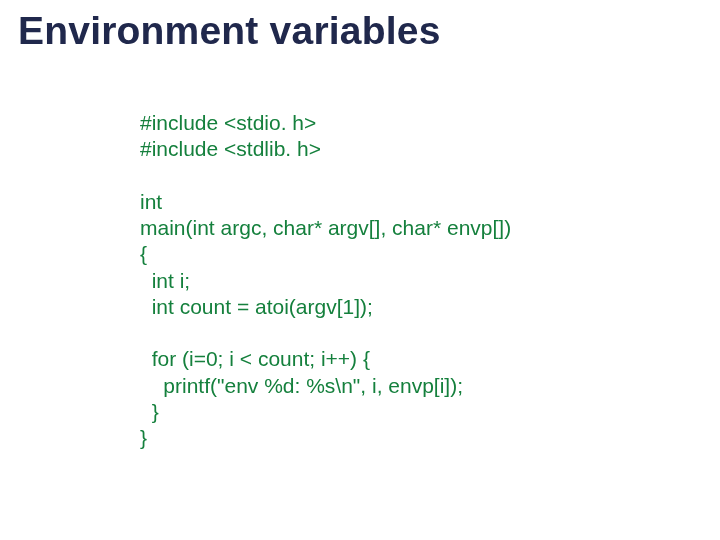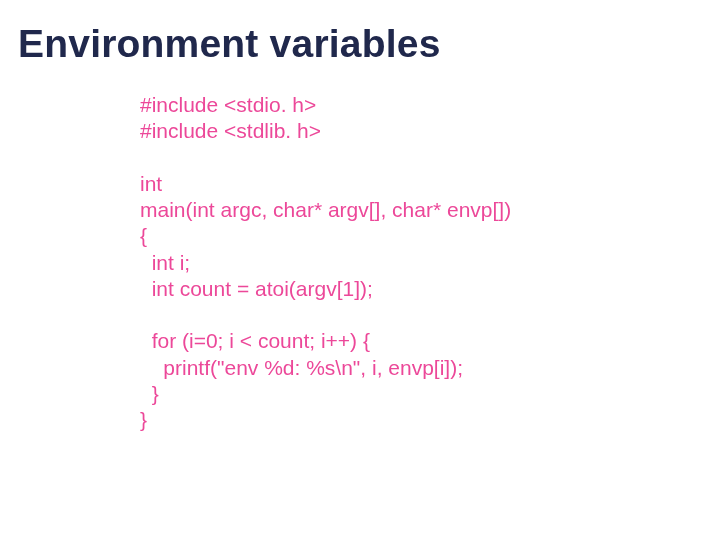--- a/index.html
+++ b/index.html
@@ -14,34 +14,34 @@
   }
   .slide {
     position: relative;
     width: 720px;
     height: 540px;
     box-sizing: border-box;
   }
   .title {
     position: absolute;
     left: 18px;
-    top: 22px;
+    top: 9px;
     font-size: 39px;
     font-weight: 700;
     color: #20284c;
     letter-spacing: 0.2px;
   }
   .code-block {
     position: absolute;
     left: 140px;
-    top: 92px;
+    top: 110px;
     width: 520px;
     font-size: 21px;
     line-height: 1.25;
-    color: #ec4899;
+    color: #15803d;
     white-space: pre;
     font-family: Arial, Helvetica, sans-serif;
   }
 </style>
 </head>
 <body>
 
 <div class="slide">
   <div class="title">Environment variables</div>
 

